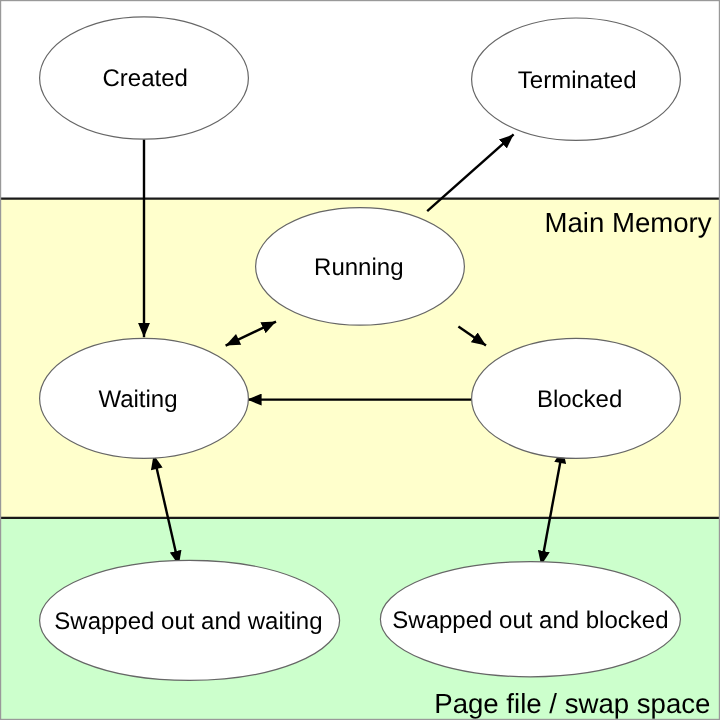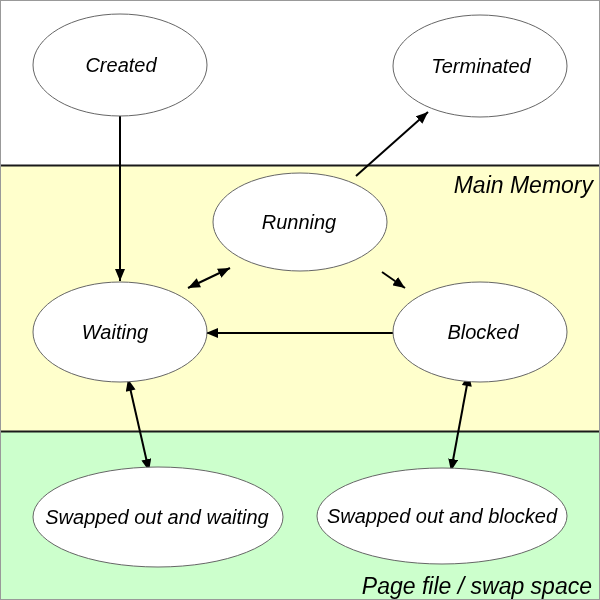--- a/index.html
+++ b/index.html
@@ -1,16 +1,16 @@
 <!DOCTYPE html>
 <html><head>
 <meta charset="utf-8">
 <style>
   html, body { margin: 0; padding: 0; background: #ffffff; }
-  .canvas { width: 600px; height: 600px; position: relative; overflow: hidden; font-style: italic; }
+  .canvas { width: 600px; height: 600px; position: relative; overflow: hidden; }
   svg text {
     font-family: "Liberation Sans", "DejaVu Sans", sans-serif;
     fill: #000000;
   }
   .node-label { font-size: 20px; text-anchor: middle; }
   .region-label { font-size: 23px; text-anchor: end; }
   .node-ellipse { stroke: #666666; stroke-width: 1; }
   .edge { stroke-width: 2; fill: none; }
   .divider { stroke: #1a1a1a; stroke-width: 1.8; }
   .outer-border { fill: none; stroke: #999999; stroke-width: 1; }

